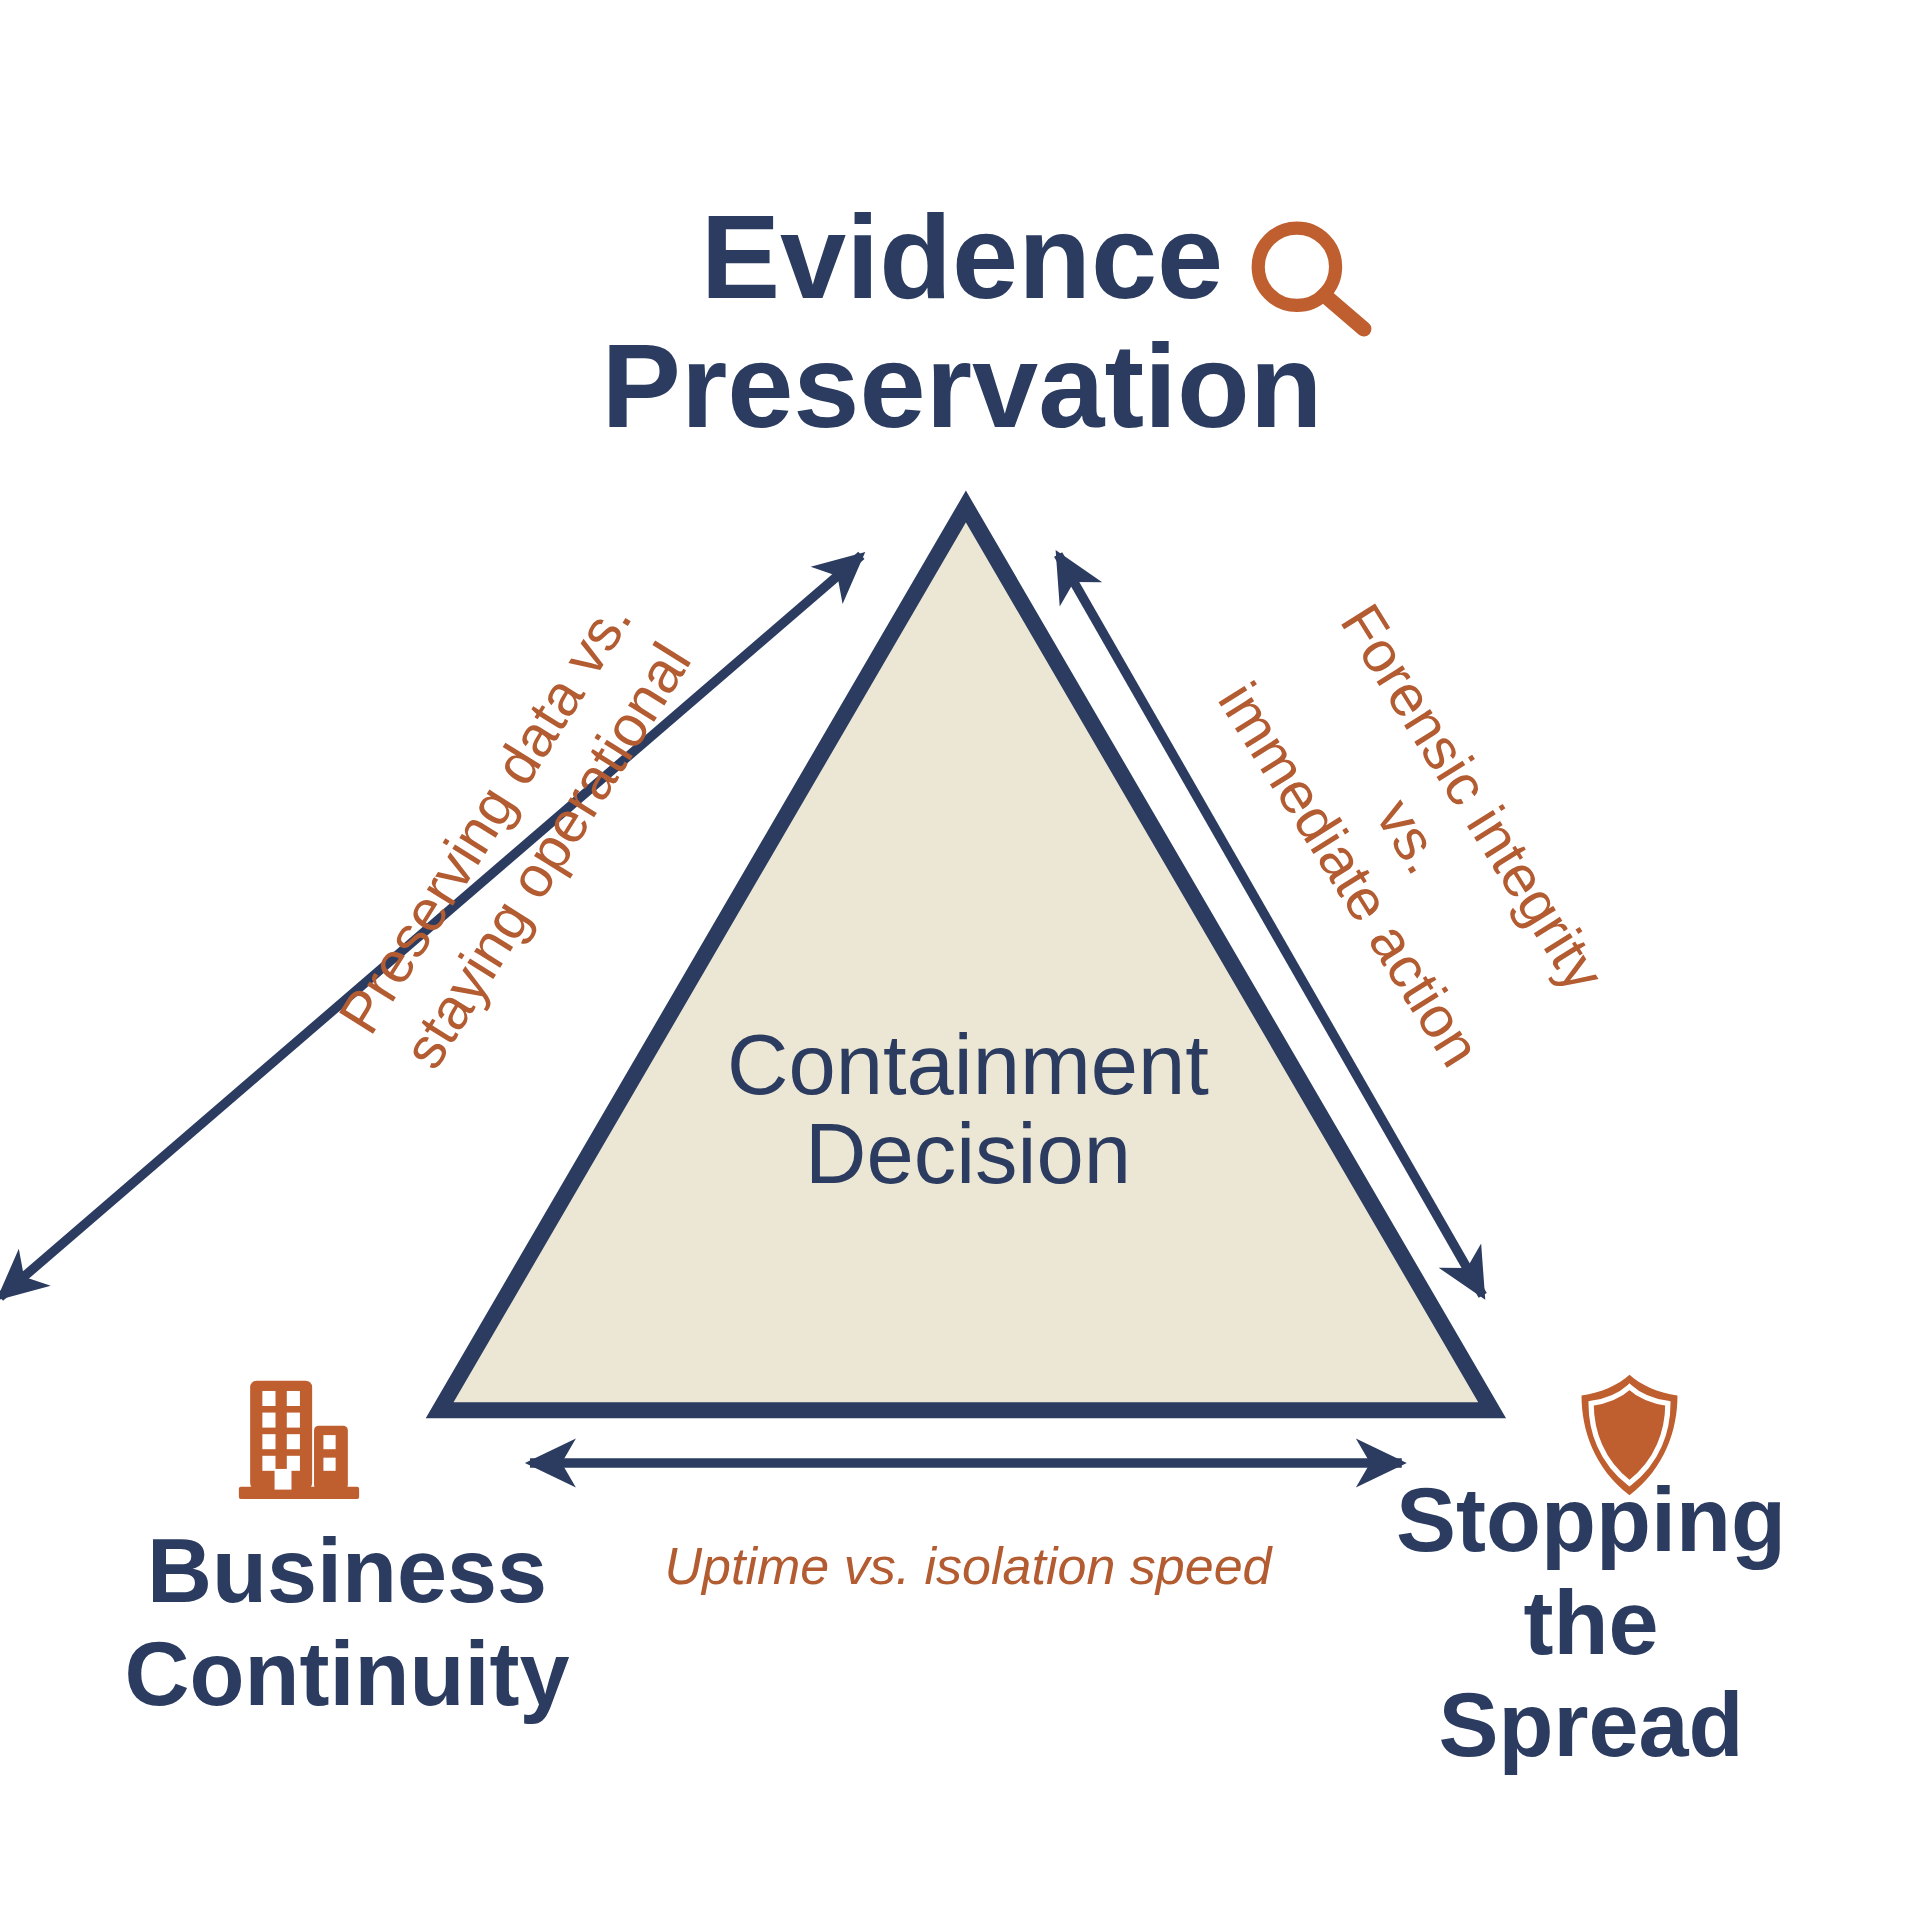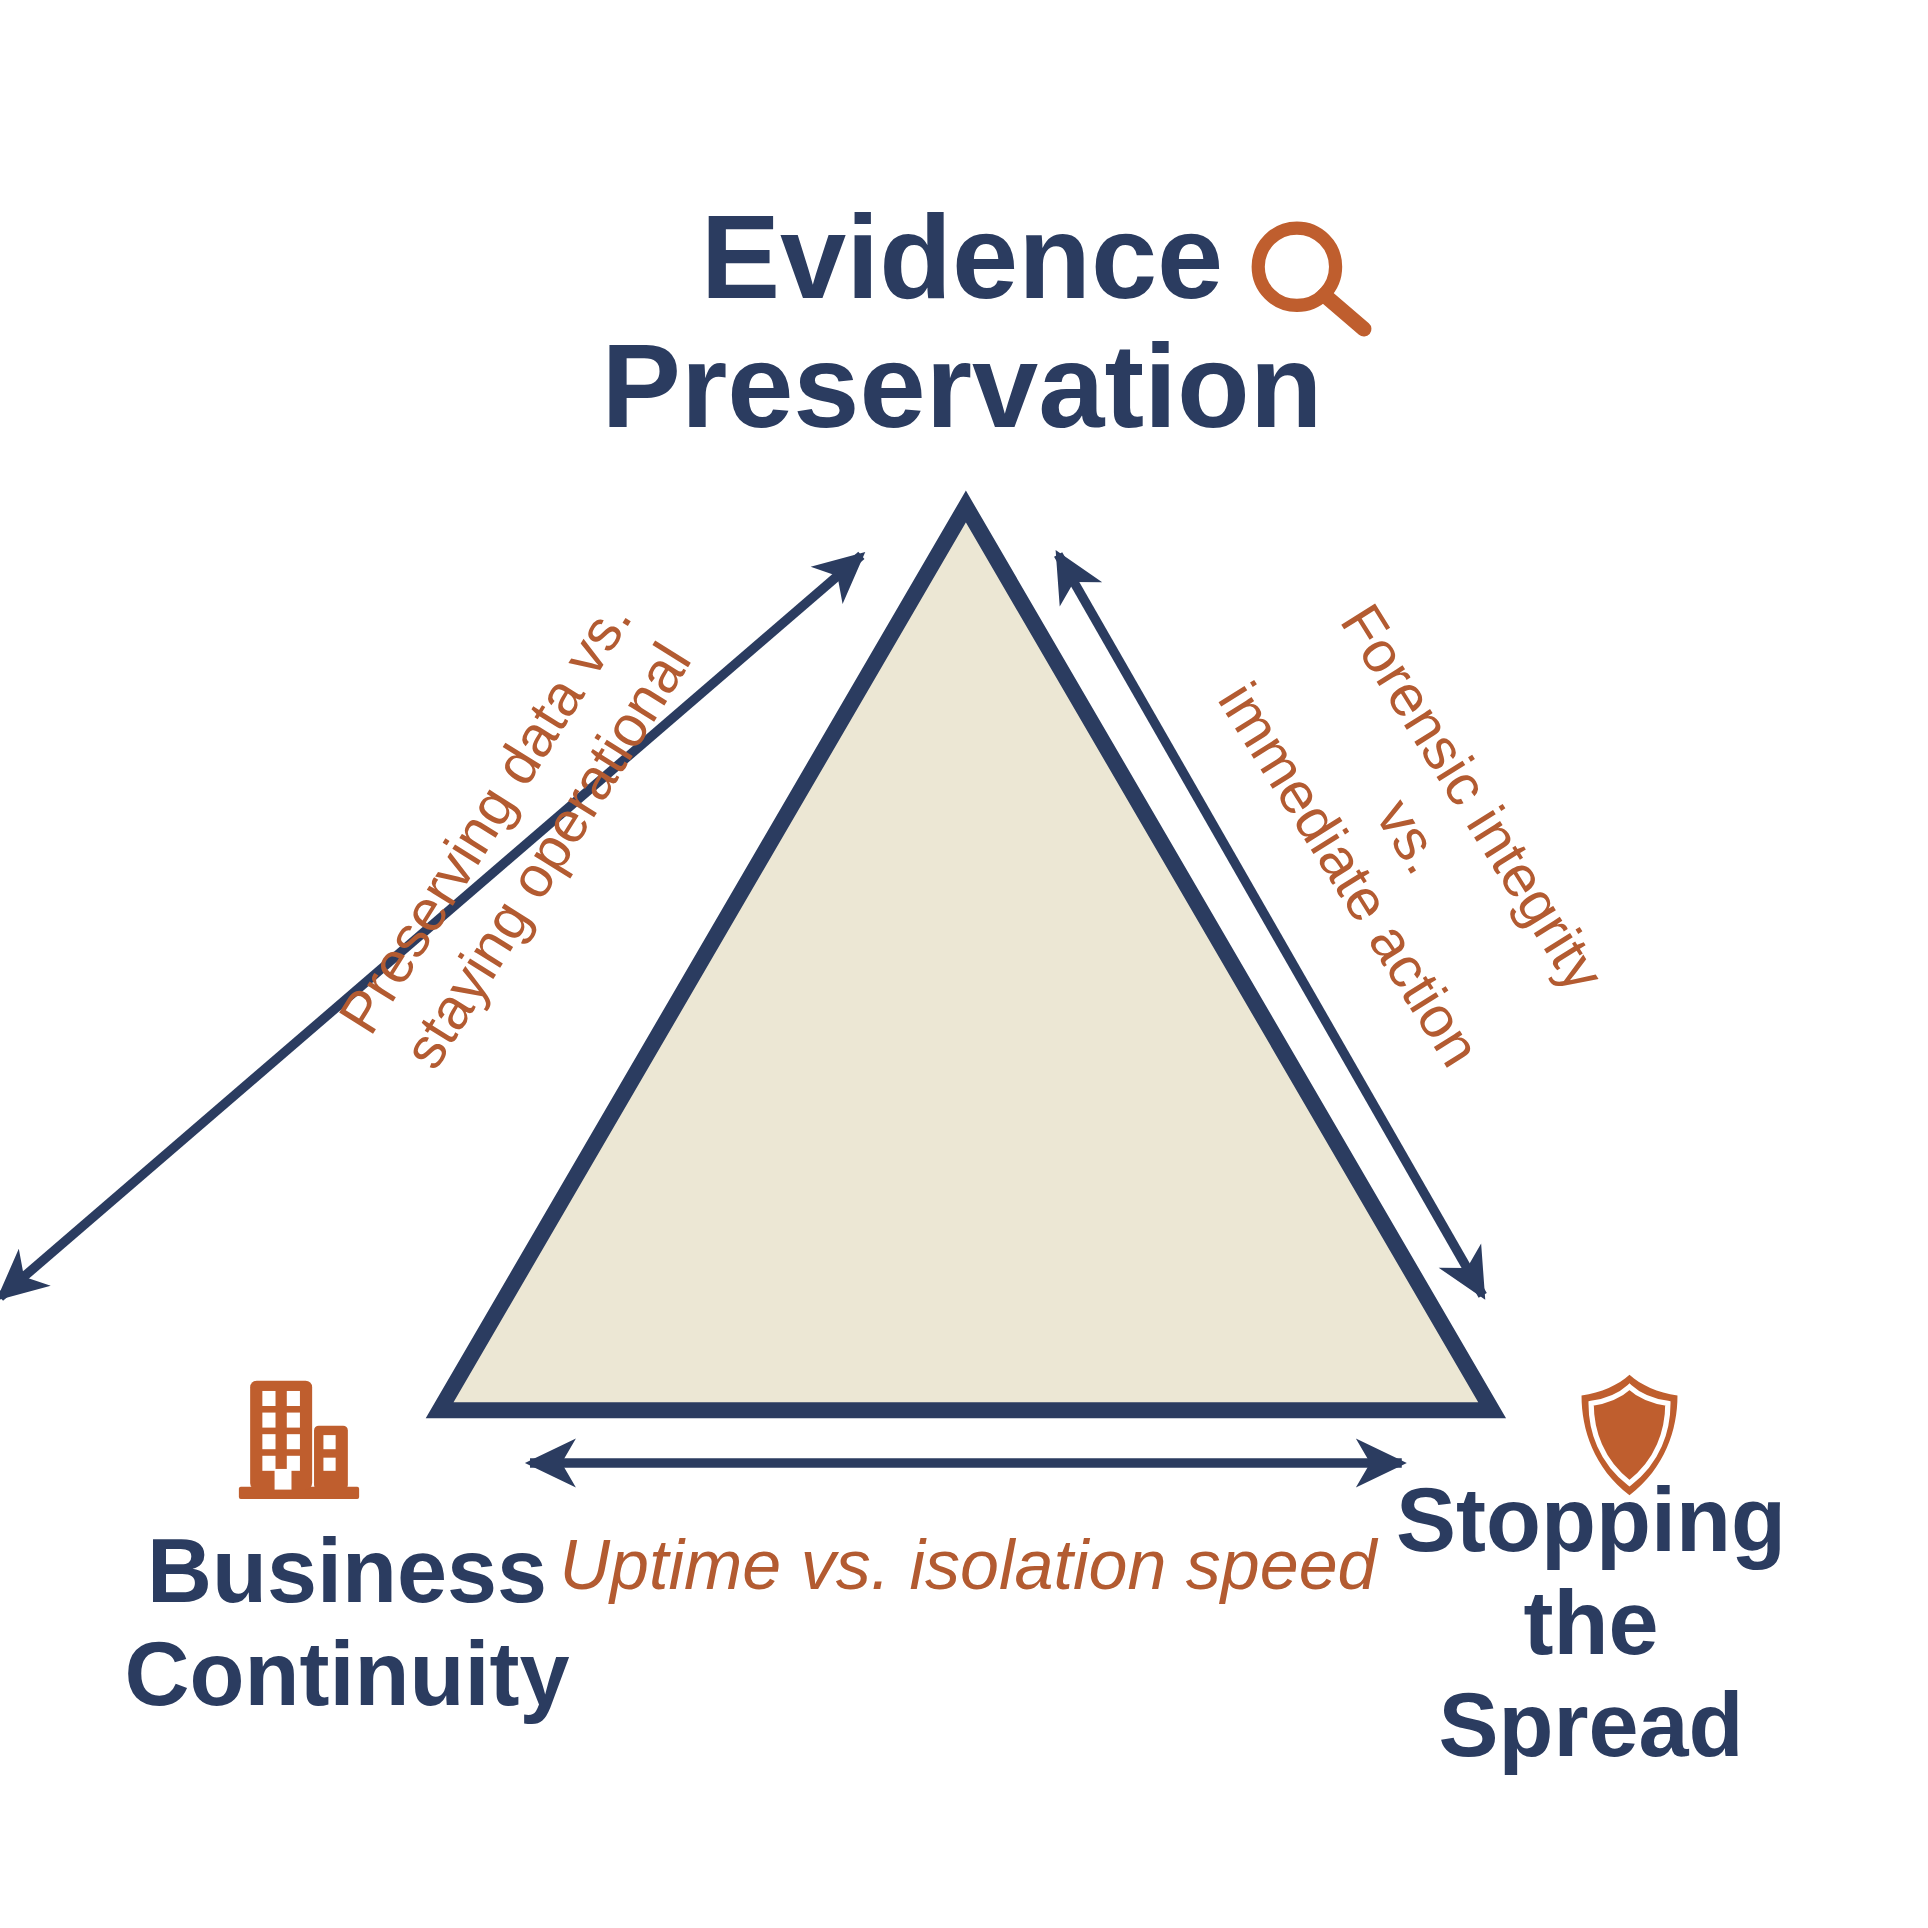--- a/index.html
+++ b/index.html
@@ -26,21 +26,21 @@
     font-size:119px;font-weight:700;line-height:1.08;
   }
   .center-label{
     font-size:85px;font-weight:500;line-height:1.05;
   }
   .edge-label{
     font-size:58px;font-weight:500;line-height:1.25;color:var(--orange-text);
   }
   .edge-label.left-rot{transform:translate(-50%,-50%) rotate(-58deg);}
   .edge-label.right-rot{transform:translate(-50%,-50%) rotate(58deg);}
-  .edge-label.bottom-flat{font-style:italic;font-size:70px;}
+  .edge-label.bottom-flat{font-style:italic;font-size:52px;}
   .icon{position:absolute;}
 </style>
 </head>
 <body>
 
 <div id="canvas">
 
   <svg id="diagram-svg" width="1928" height="1928" viewBox="0 0 2048 2048">
     <defs>
       <marker id="arrowhead" viewBox="0 0 12 12" refX="10" refY="6" markerWidth="6.5" markerHeight="6.5" orient="auto-start-reverse">
@@ -58,20 +58,22 @@
   </svg>
 
   <div class="label title-label" style="left:962px;top:322px;text-align:center;">Evidence
 Preservation</div>
 
   <svg class="icon" style="left:1245px;top:213px;" width="134" height="134" viewBox="0 0 142 142">
     <circle cx="55" cy="57" r="41" style="fill:none;stroke:var(--orange-icon);stroke-width:14"></circle>
     <line x1="84" y1="87" x2="126" y2="123" style="stroke:var(--orange-icon);stroke-width:16;stroke-linecap:round"></line>
   </svg>
 
+  <div class="label center-label" style="left:968px;top:1109px;">Containment
+Decision</div>
 
   <div class="label edge-label left-rot" style="left:516px;top:836px;">Preserving data vs.
 staying operational</div>
 
   <div class="label edge-label right-rot" style="left:1411px;top:836px;">Forensic integrity vs.
 immediate action</div>
 
   <div class="label edge-label bottom-flat" style="left:968px;top:1566px;">Uptime vs. isolation speed</div>
 
   <svg class="icon" style="left:237px;top:1375px;" width="124" height="124" viewBox="0 0 132 132">

